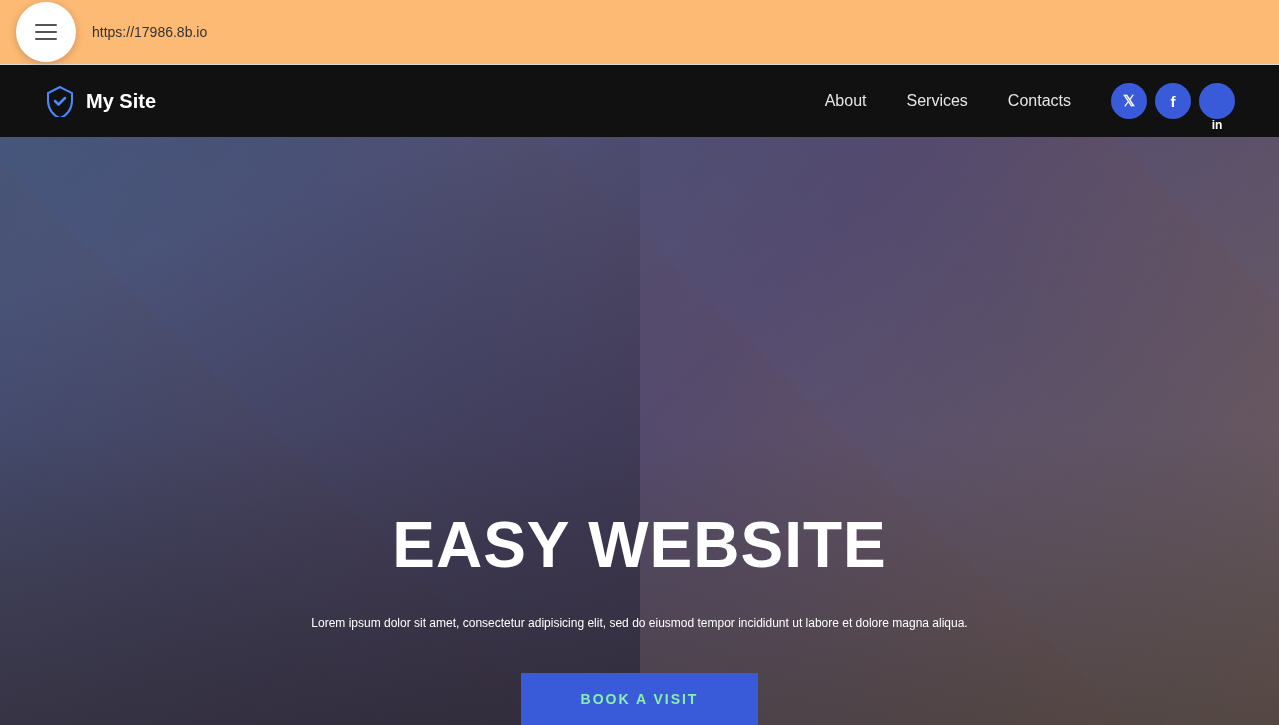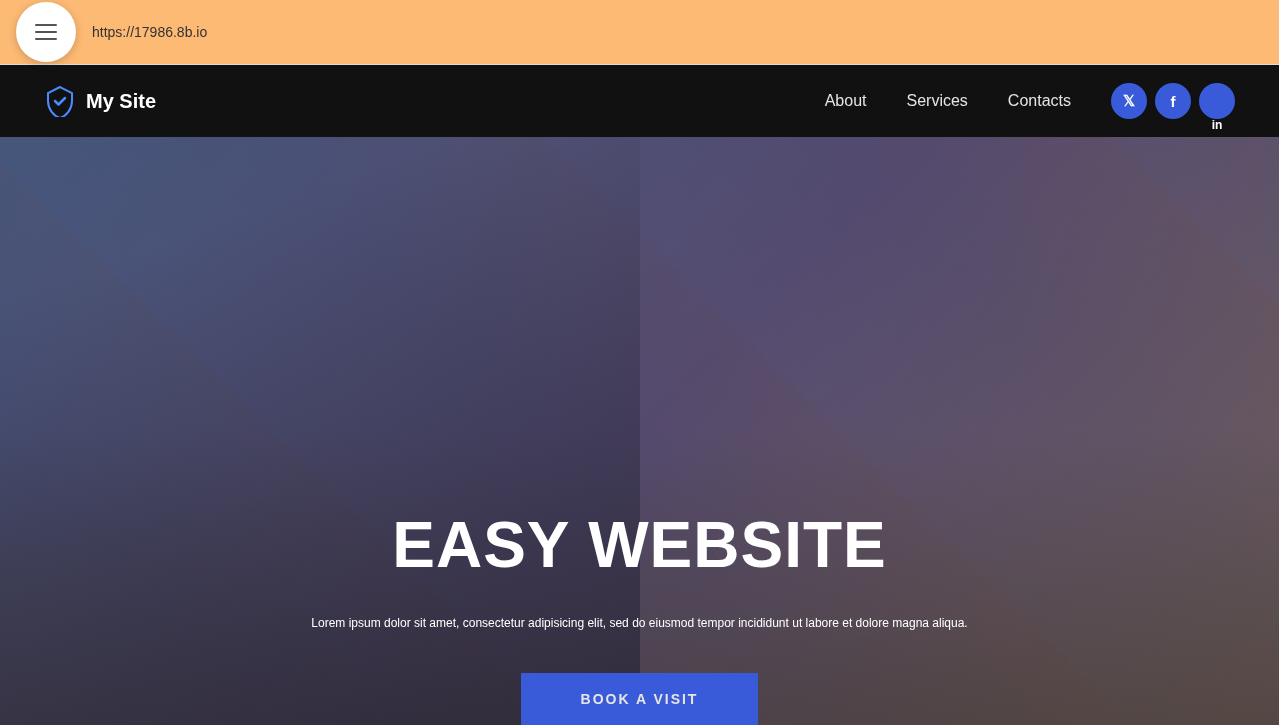--- a/index.html
+++ b/index.html
@@ -156,21 +156,21 @@
       letter-spacing: 1px;
     }
     .hero-subtitle {
       font-size: 12px;
       line-height: 1.7;
       margin-bottom: 40px;
       font-weight: 400;
     }
     .book-btn {
       background: #3a5bd9;
-      color: #e5e5e5;
+      color: #86efac;
       border: none;
       padding: 18px 60px;
       font-size: 14px;
       font-weight: 700;
       letter-spacing: 2px;
       text-transform: uppercase;
       cursor: pointer;
     }
 
     

